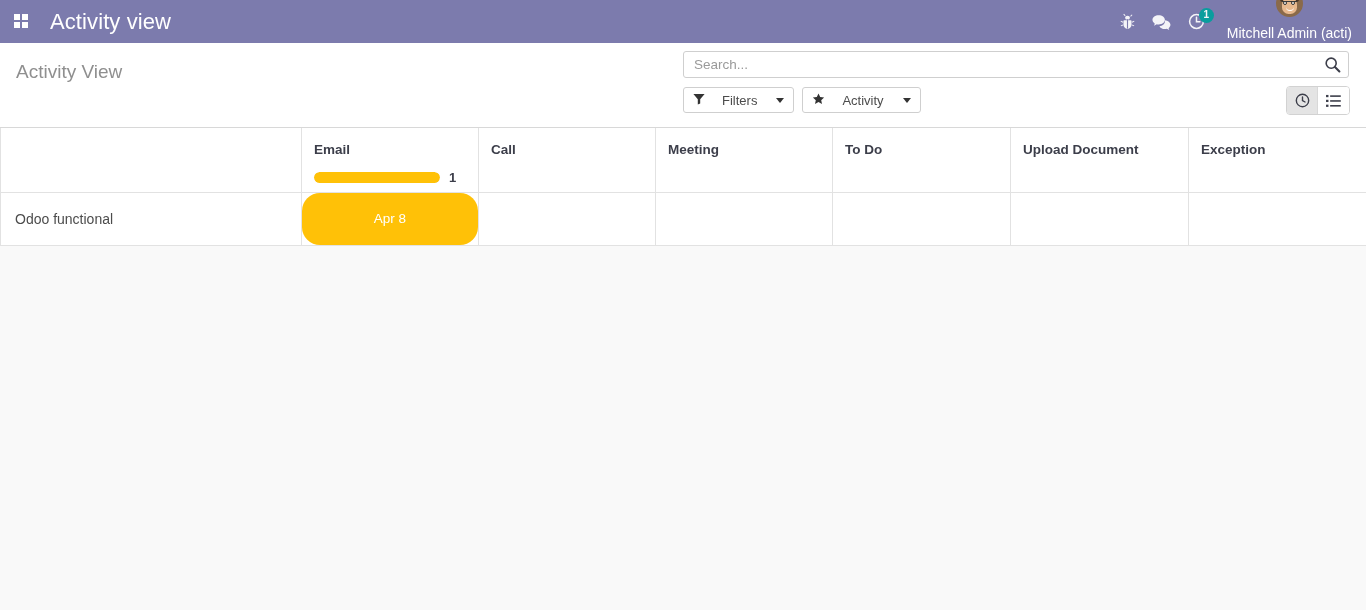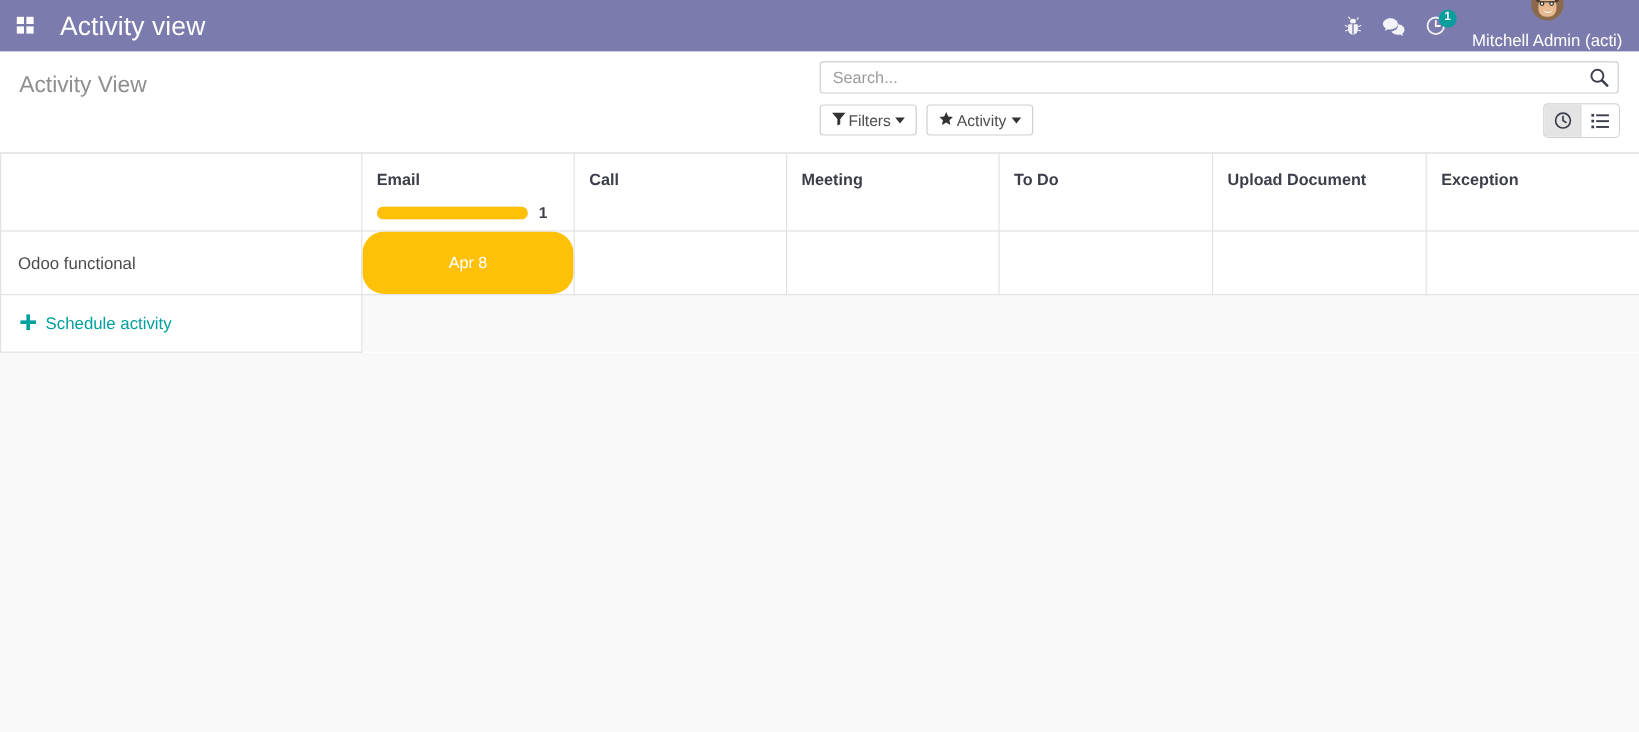--- a/index.html
+++ b/index.html
@@ -178,21 +178,21 @@
 
   .filter-row {
     position: absolute;
     left: 683px; top: 44px;
     display: flex;
     gap: 0;
   }
   .btn-dropdown {
     display: flex;
     align-items: center;
-    gap: 2px;
+    gap: 17px;
     border: 1px solid #cfcfcf;
     background: #ffffff;
     border-radius: 3px;
     height: 26px;
     padding: 0 9px;
     font-size: 13px;
     color: #4c4c4c;
     cursor: pointer;
     white-space: nowrap;
     font-family: "Liberation Sans", sans-serif;
@@ -512,29 +512,15 @@
           <div class="cell-activity"></div>
         </td>
         <td>
           <div class="cell-activity"></div>
         </td>
         <td>
           <div class="cell-activity"></div>
         </td>
       </tr>
 
-      <tr class="schedule-row">
-        <td>
-          <div class="schedule-link">
-            <span class="plus-icon"></span>
-            <span>Schedule activity</span>
-          </div>
-        </td>
-        <td class="empty-cell"></td>
-        <td class="empty-cell"></td>
-        <td class="empty-cell"></td>
-        <td class="empty-cell"></td>
-        <td class="empty-cell"></td>
-        <td class="empty-cell"></td>
-      </tr>
     </tbody>
   </table>
 </div>
 
 </body></html>

